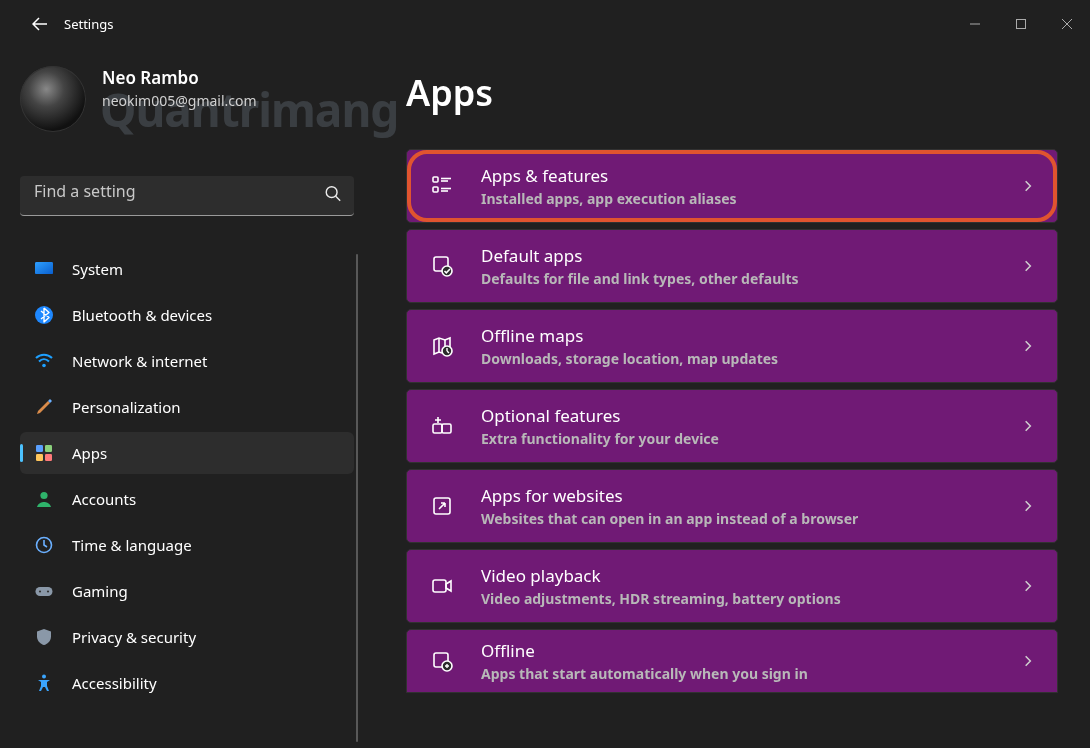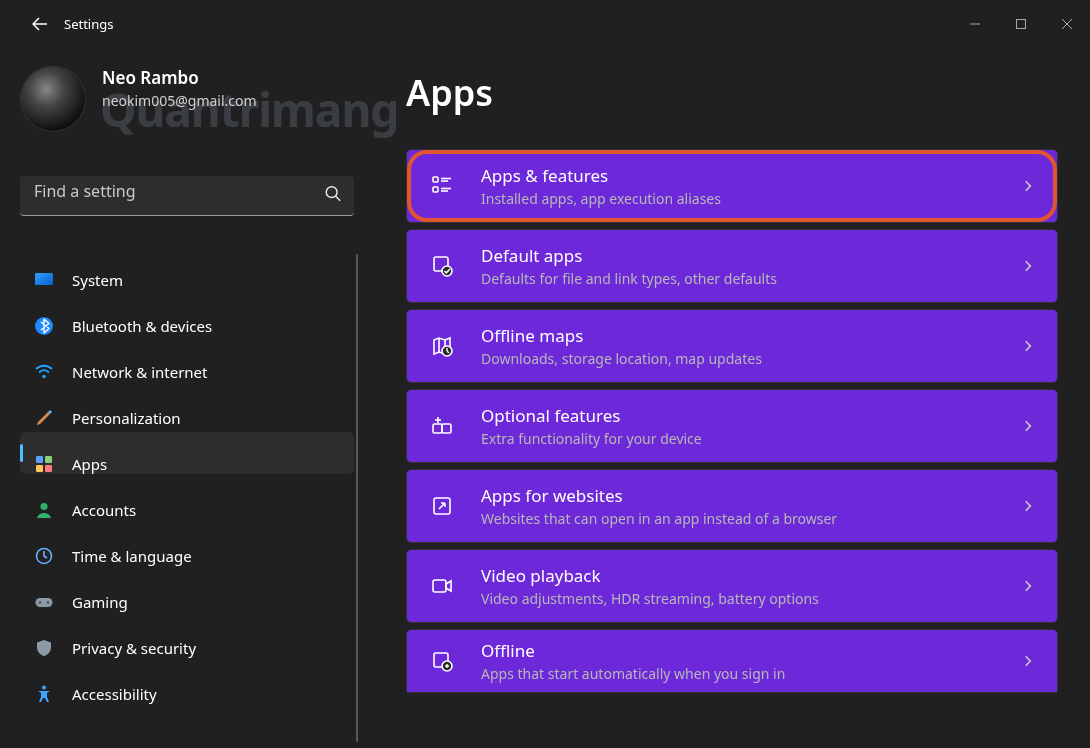--- a/index.html
+++ b/index.html
@@ -110,21 +110,21 @@
     position:absolute;
     top:6px; bottom:6px; right:-4px;
     width:2px;
     background: rgba(255,255,255,0.25);
     border-radius:2px;
   }
 
   .nav-item {
     height:42px;
     display:flex;
-    align-items:flex-end;
+    align-items:center;
     gap:18px;
     padding: 0 14px;
     border-radius:6px;
     font-size:15px;
     color:#ffffff;
     margin: 4px 0;
     position:relative;
     width: 334px;
   }
   .nav-item.selected {
@@ -148,21 +148,21 @@
   .page-heading {
     font-size:36px;
     font-weight:600;
     margin-bottom: 32px;
     letter-spacing:0px;
   }
 
   
   .card-list { display:flex; flex-direction:column; gap:6px; }
   .card {
-    background:#6d28d9;
+    background:#701a75;
     border:1px solid #313131;
     border-radius:5px;
     height:74px;
     display:flex;
     align-items:center;
     padding: 0 22px 0 22px;
     position:relative;
   }
   .card.highlight::after {
     content:"";
@@ -175,21 +175,21 @@
   .card.short { height:64px; border-radius:5px 5px 0 0; }
   .card-icon {
     width:26px; height:26px;
     color:#ffffff;
     display:flex; align-items:center; justify-content:center;
     flex-shrink:0;
   }
   .card-icon svg { width:24px; height:24px; }
   .card-text { margin-left:26px; flex:1; }
   .card-title { font-size:17px; color:#ffffff; }
-  .card-sub { font-size:14px; color:#b8b8b8; margin-top:2px; }
+  .card-sub { font-size:14px; color:#b8b8b8; margin-top:2px;font-weight:bold; }
   .chevron {
     color:#cfcfcf;
     display:flex; align-items:center; justify-content:center;
   }
   .chevron svg { width:14px; height:14px; }
 </style>
 </head>
 <body>
 
 <div class="titlebar">

